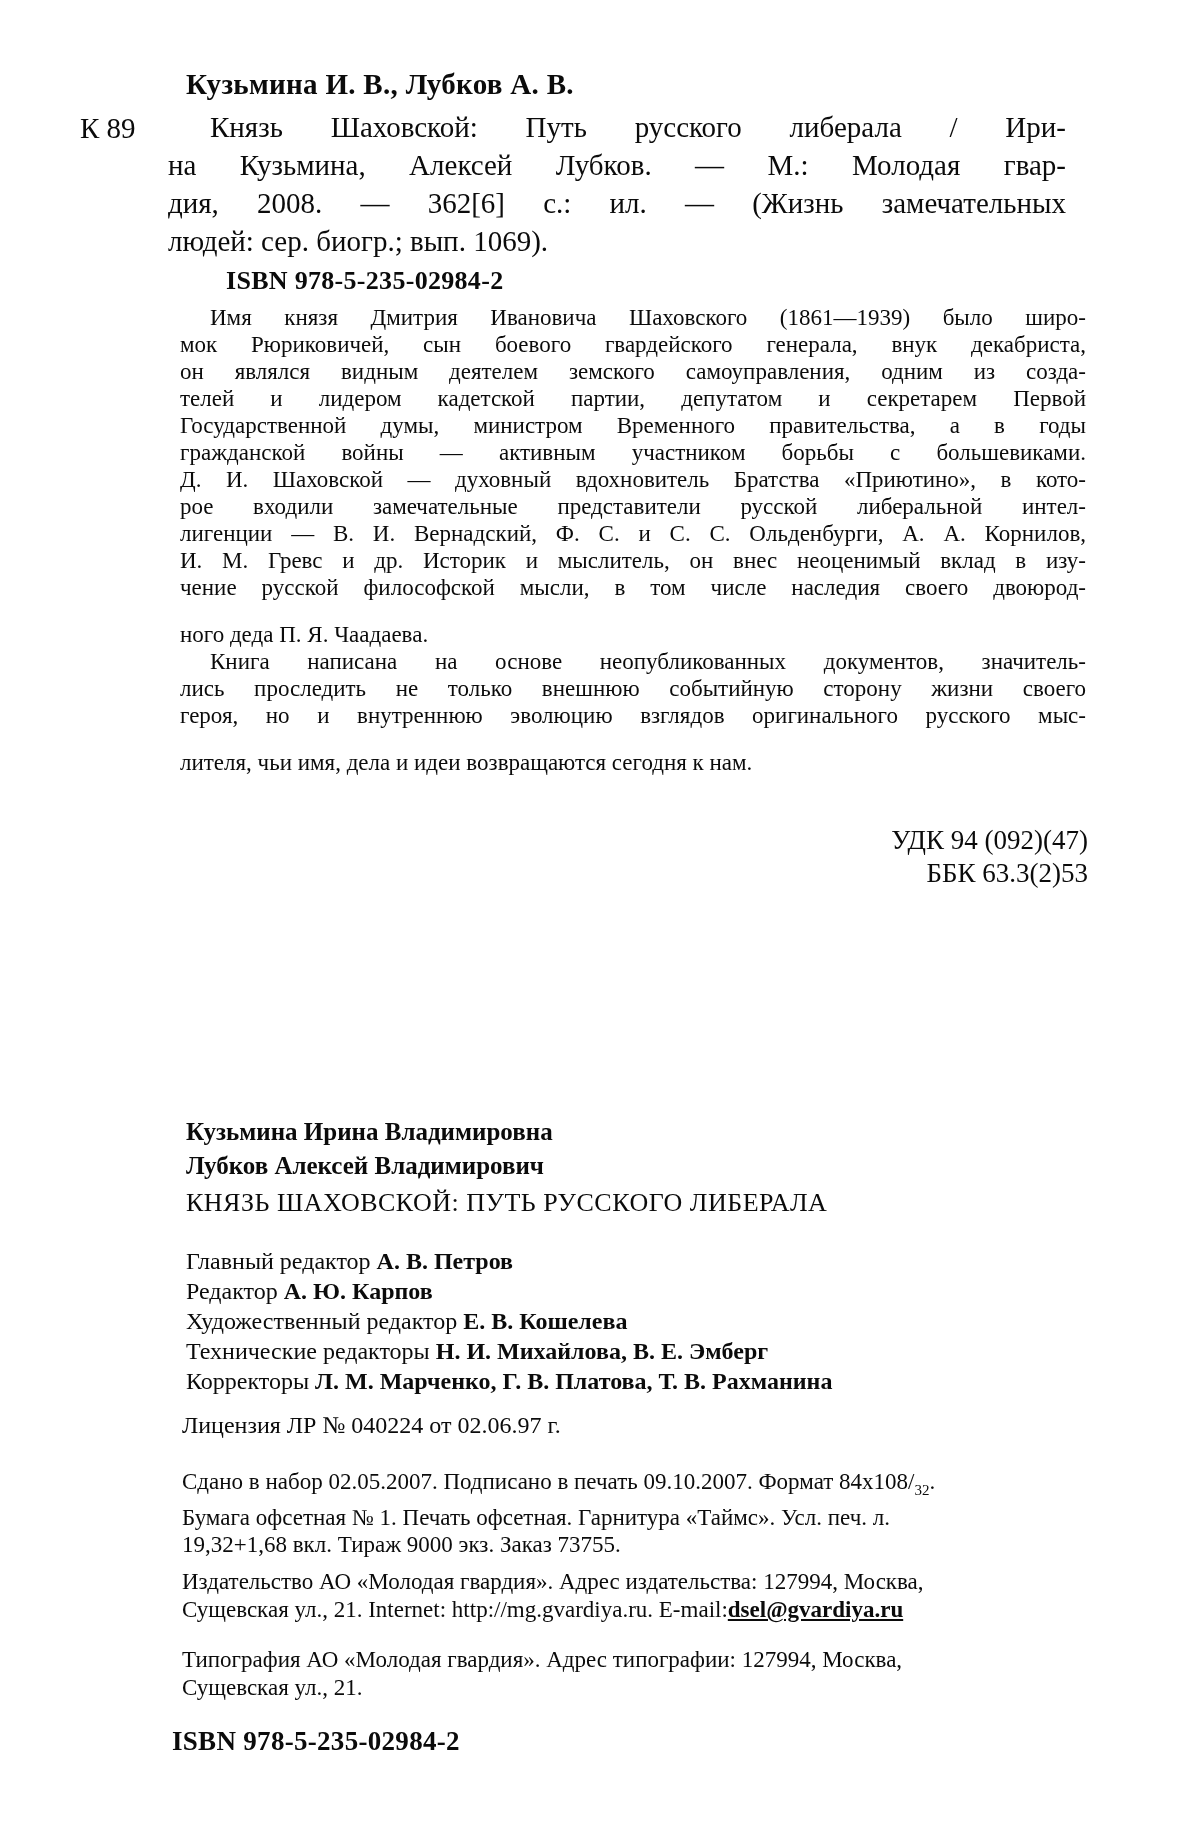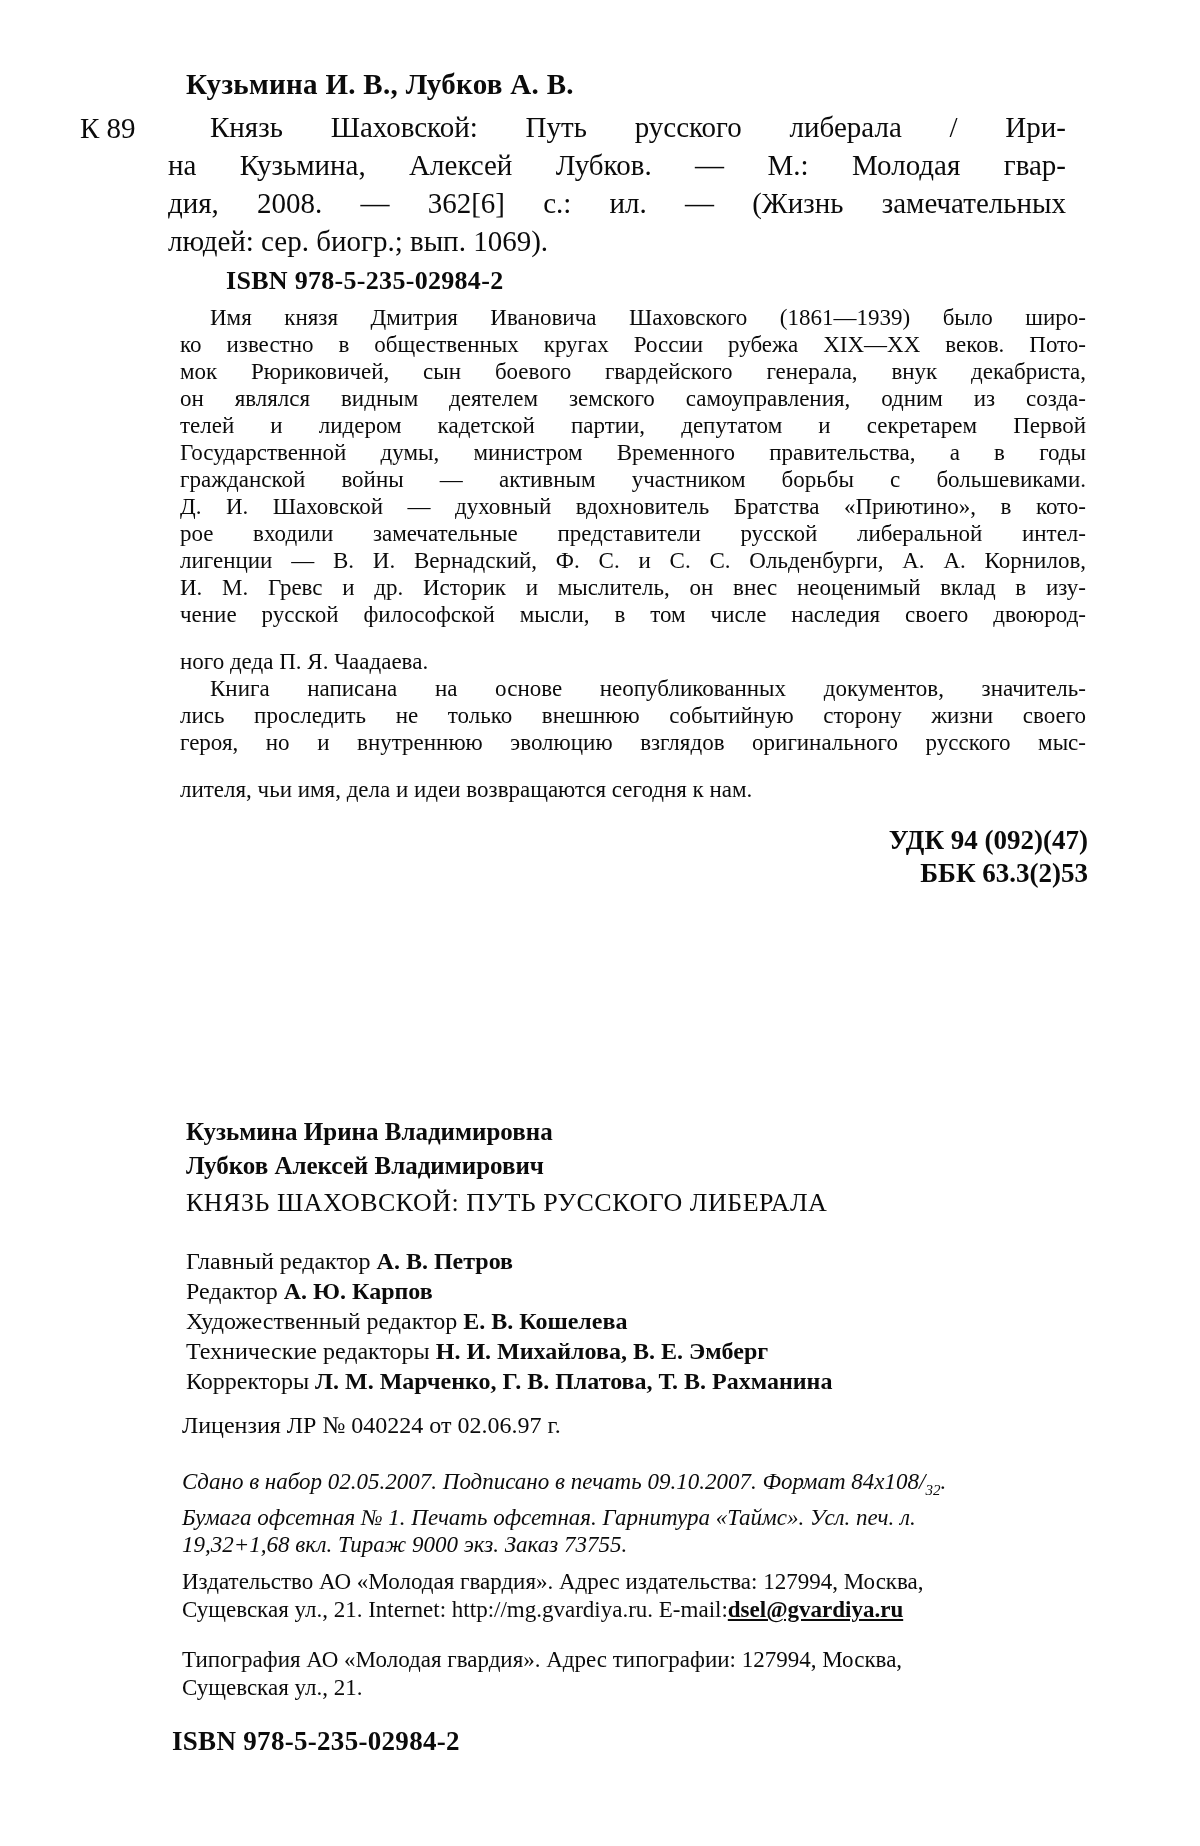--- a/index.html
+++ b/index.html
@@ -23,32 +23,32 @@
   .citation .line:last-child { text-align-last:left; }
 
   .isbn-top { left:226px; top:266px; font-size:26px; font-weight:bold; letter-spacing:0.3px; }
 
   
   .annotation { left:180px; top:304px; width:906px; font-size:23px; line-height:27px; }
   .annotation .para .line { text-align:justify; text-align-last:justify; }
   .annotation .para .line:first-child { text-indent:30px; }
   .annotation .para .line:last-child { text-align-last:left;margin-top:20px; }
 
-  .udk-block { right:112px; top:824px; text-align:right; font-size:27px; line-height:33px; font-weight:bold; }
+  .udk-block { right:112px; top:824px; text-align:right; font-size:27px; line-height:33px; font-weight:normal; }
 
   
   .imprint-author-1 { left:186px; top:1118px; font-size:25px; font-weight:bold; }
   .imprint-author-2 { left:186px; top:1152px; font-size:25px; font-weight:bold; }
   .book-title { left:186px; top:1188px; font-size:26px; letter-spacing:0.5px; }
 
   .staff { left:186px; top:1246px; font-size:24px; line-height:30px; }
 
   .license-line { left:182px; top:1412px; font-size:24px; }
 
-  .printrun { left:182px; top:1468px; width:830px; font-size:23px; line-height:27px;font-style:italic; }
+  .printrun { left:182px; top:1468px; width:830px; font-size:23px; line-height:27px; }
   .printrun sub { font-size:15px; vertical-align:sub; }
 
   .publisher { left:182px; top:1568px; width:830px; font-size:23px; line-height:28px; }
   .publisher .email { text-decoration:underline; font-weight:bold; }
 
   .printer { left:182px; top:1646px; width:830px; font-size:23px; line-height:28px; }
 
   .isbn-bottom { left:172px; top:1726px; font-size:27px; font-weight:bold; letter-spacing:0.3px; }
 </style>
 </head>
@@ -62,21 +62,20 @@
       <div class="line">Князь Шаховской: Путь русского либерала / Ири-</div>
       <div class="line">на Кузьмина, Алексей Лубков. — М.: Молодая гвар-</div>
       <div class="line">дия, 2008. — 362[6] с.: ил. — (Жизнь замечательных</div>
       <div class="line">людей: сер. биогр.; вып. 1069).</div>
     </div>
   <div class="abs isbn-top">ISBN 978-5-235-02984-2</div>
 
   <div class="abs annotation">
     <div class="para">
         <div class="line">Имя князя Дмитрия Ивановича Шаховского (1861—1939) было широ-</div>
-        <div class="line">ко известно в общественных кругах России рубежа XIX—XX веков. Пото-</div>
         <div class="line">мок Рюриковичей, сын боевого гвардейского генерала, внук декабриста,</div>
         <div class="line">он являлся видным деятелем земского самоуправления, одним из созда-</div>
         <div class="line">телей и лидером кадетской партии, депутатом и секретарем Первой</div>
         <div class="line">Государственной думы, министром Временного правительства, а в годы</div>
         <div class="line">гражданской войны — активным участником борьбы с большевиками.</div>
         <div class="line">Д. И. Шаховской — духовный вдохновитель Братства «Приютино», в кото-</div>
         <div class="line">рое входили замечательные представители русской либеральной интел-</div>
         <div class="line">лигенции — В. И. Вернадский, Ф. С. и С. С. Ольденбурги, А. А. Корнилов,</div>
         <div class="line">И. М. Гревс и др. Историк и мыслитель, он внес неоценимый вклад в изу-</div>
         <div class="line">чение русской философской мысли, в том числе наследия своего двоюрод-</div>

